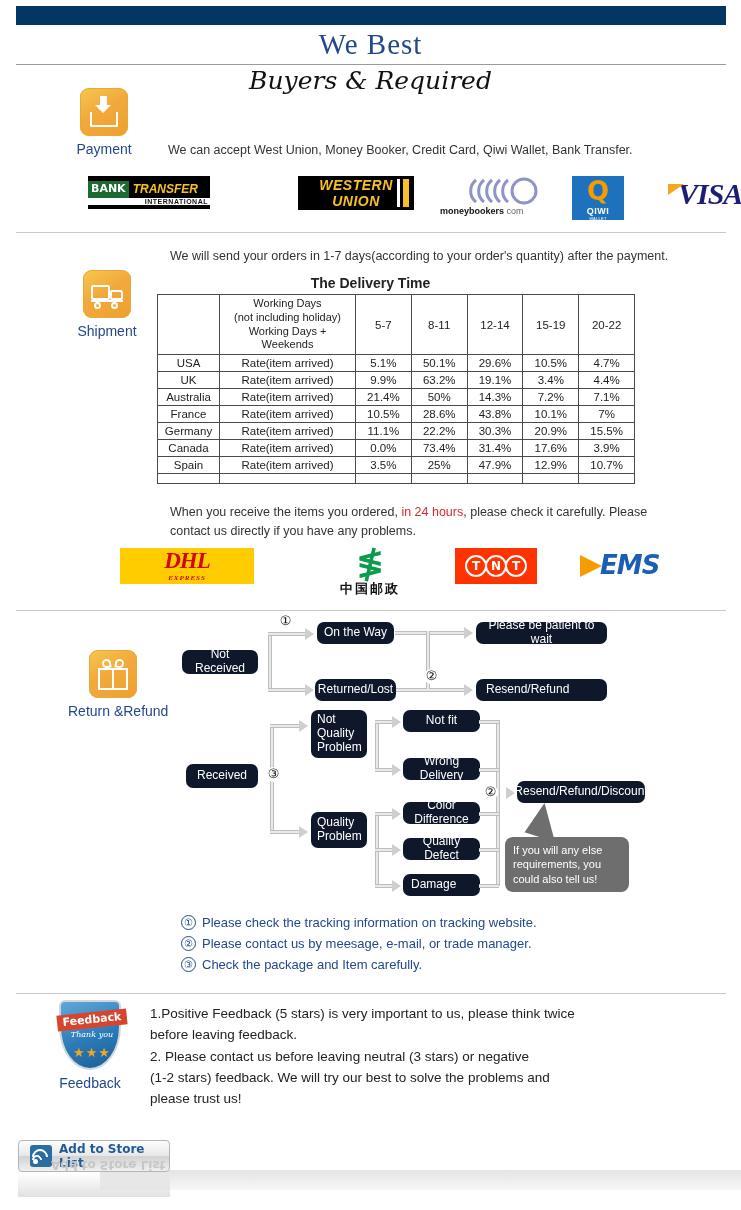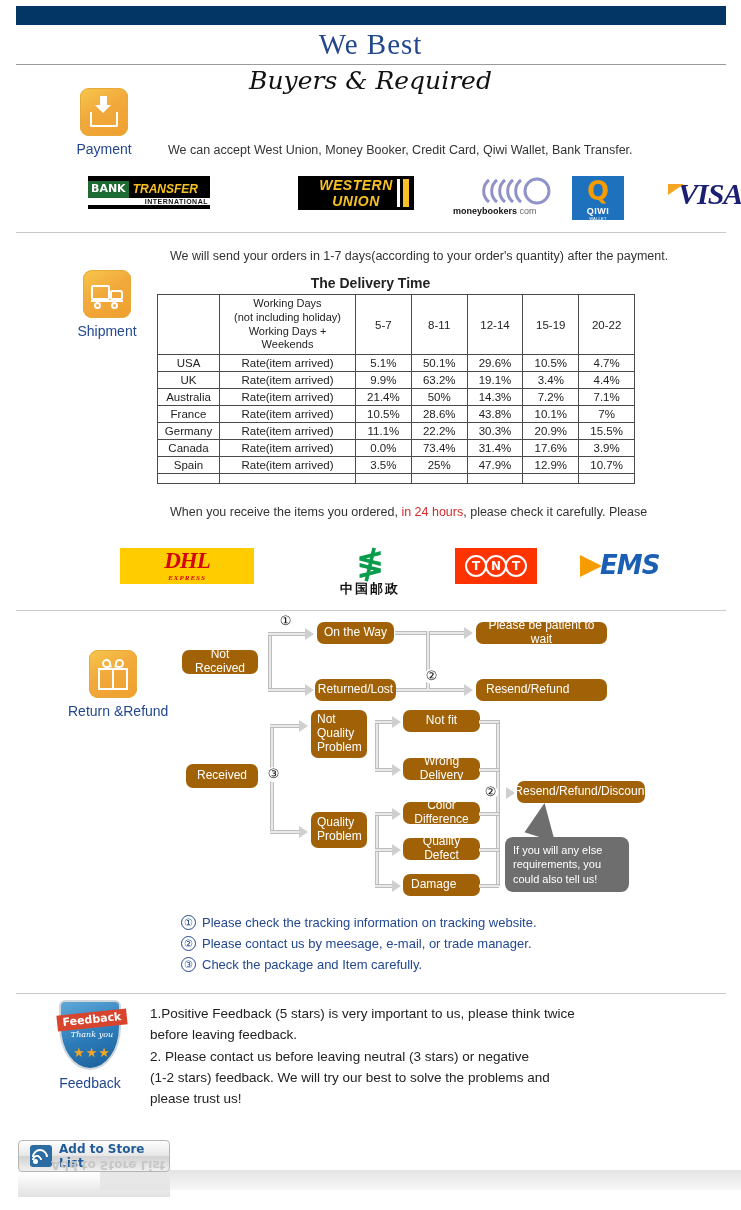--- a/index.html
+++ b/index.html
@@ -147,21 +147,21 @@
   }
   .lg-wu-bar {
     position:absolute; right: 5px; top: 3px; width: 6px; height: 28px;
     background: #f6c026;
   }
   .lg-wu-bar2 {
     position:absolute; right: 14px; top: 3px; width: 3px; height: 28px;
     background: #fff;
   }
 
-  .lg-mb { left: 391px; width: 116px; height: 40px; }
+  .lg-mb { left: 378px; width: 116px; height: 40px; }
   .lg-mb-txt {
     position: absolute; left: 2px; bottom: 0; font-size: 9px; font-weight: bold; color:#111;
   }
   .lg-mb-txt span { font-weight: normal; color:#666; }
 
   .lg-qiwi {
     left: 512px; width: 52px; height: 44px; background: #1e72bd;
     text-align: center; color: #fff;
   }
   .lg-qiwi-q {
@@ -232,21 +232,21 @@
   }
   .ems-txt {
     position: absolute; left: 20px; top: 0; font-size: 26px; font-weight: bold;
     font-style: italic; color: #1a5fb4; font-family: "DejaVu Sans", sans-serif;
     letter-spacing: -1px;
   }
 
   
   .flow { position: absolute; left: 0; top: 612px; width: 741px; height: 300px; }
   .node {
-    position: absolute; background: #a16207; color: #fff;
+    position: absolute; background: #0f172a; color: #fff;
     border-radius: 7px; font-size: 12px; line-height: 1.15;
     display: flex; align-items: center; justify-content: center;
     text-align: center; padding: 3px 6px;
   }
   .circ-num {
     position: absolute; width: 15px; height: 15px; border: 1.3px solid #222;
     border-radius: 50%; font-size: 10px; color: #111; text-align: center;
     line-height: 13px; background: #fff;
   }
   .ln { position: absolute; background: #d0d0d0; }
@@ -515,20 +515,21 @@
         <td></td>
         <td></td>
         <td></td>
         <td></td>
   </tr>
 </tbody>
   </table>
 
 <div class="body-text" style="left:170px; top:503px; width:520px;">
   <span>When you receive the items you ordered, </span><span class="red">in 24 hours</span><span>, please check it carefully. Please</span>
+  <div>contact us directly if you have any problems.</div>
 </div>
 
 <div class="ship-logos">
   <div class="lg-dhl">
     <div>DHL</div>
     <div class="lg-dhl-sub">EXPRESS</div>
   </div>
   <div class="lg-epost">
     <div class="lg-epost-mark">≸</div>
     <div class="lg-epost-cn">中国邮政</div>

